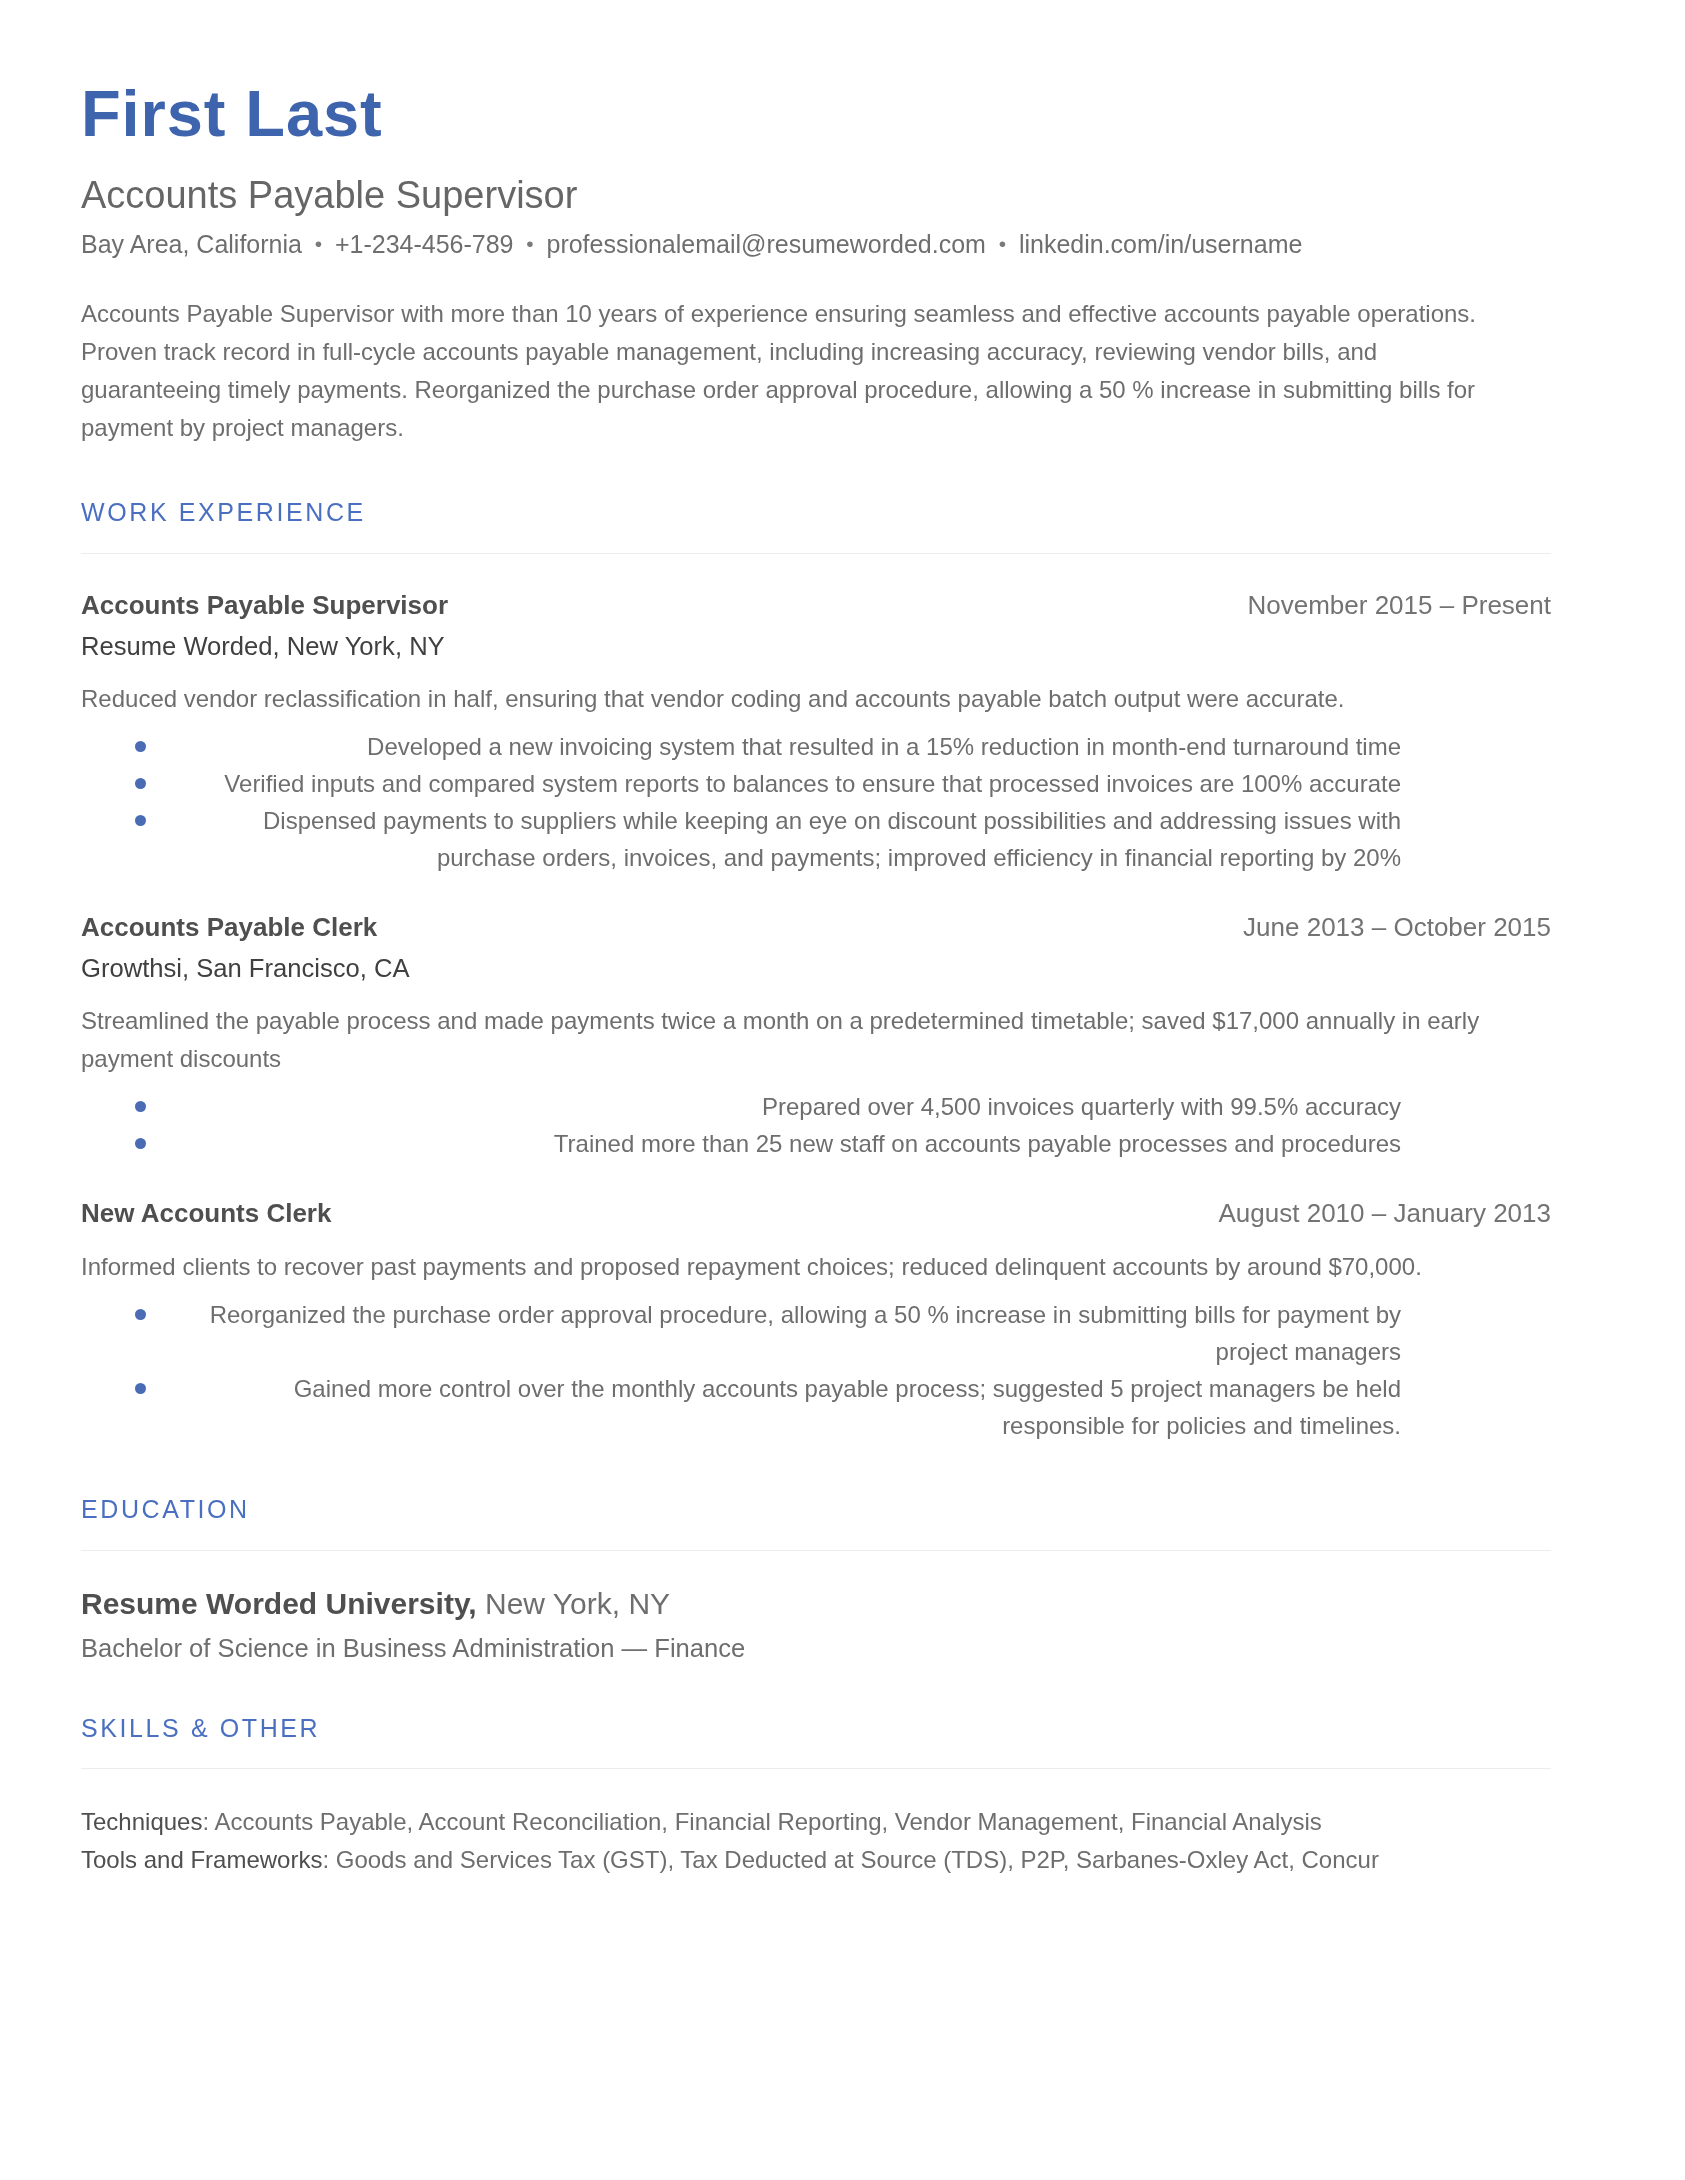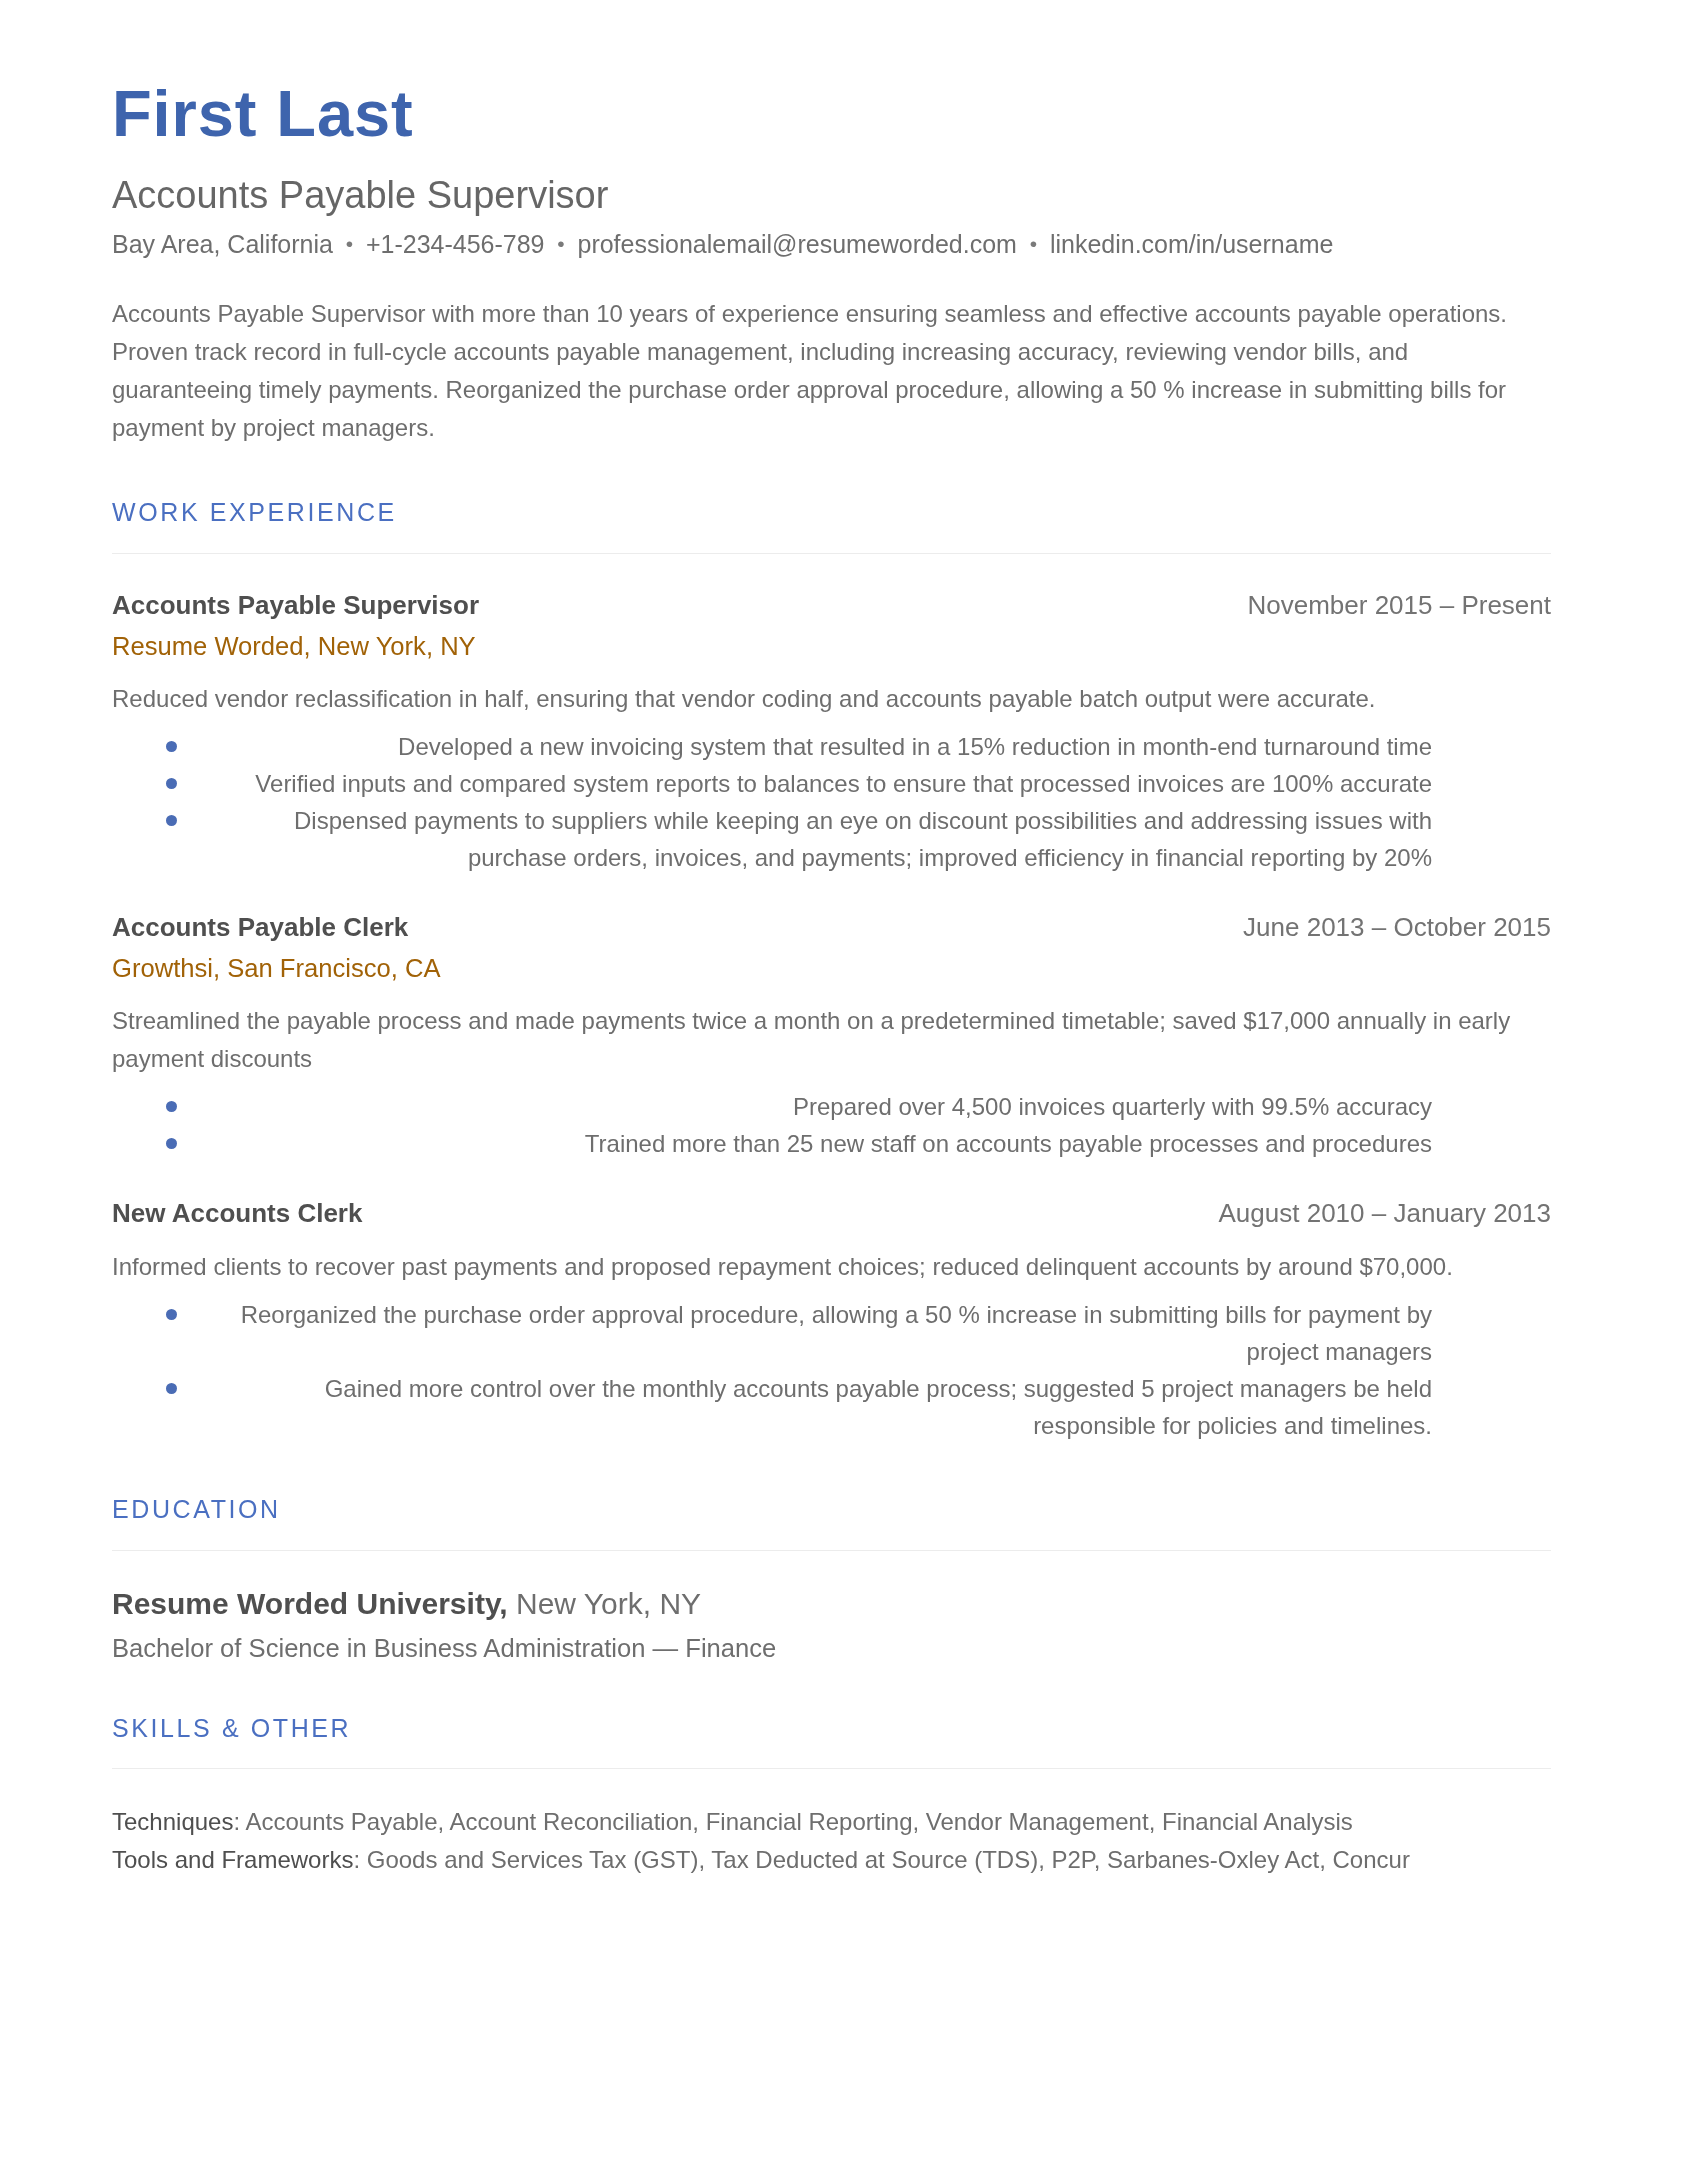--- a/index.html
+++ b/index.html
@@ -3,21 +3,21 @@
 <meta charset="utf-8">
 <style>
   * { margin:0; padding:0; box-sizing:border-box; }
   html, body { background:#ffffff; }
   body {
     width:1686px; height:2181px; overflow:hidden;
     font-family:"Liberation Sans", sans-serif;
     color:#6e6e6e;
     -webkit-font-smoothing:antialiased;
   }
-  .page { width:100%; height:100%; padding:78px 135px 0 112px; background:#fff; }
+  .page { width:100%; height:100%; padding:78px 135px 0 81px; background:#fff; }
 
   .name {
     font-size:65px; font-weight:bold;
     color:var(--accent,#3E64AD);
     letter-spacing:0.9px; line-height:1.1;
   }
   .res-title { font-size:38px; font-weight:400; color:#666666; margin-top:24px; }
   .contact { font-size:25px; color:#6e6e6e; margin-top:13.6px; white-space:nowrap; }
   .contact .sep { display:inline-block; margin:0 12.8px; color:#7a7a7a; transform:translateY(-1.7px); font-size:21px; }
   .summary { font-size:24px; line-height:38px; margin-top:36px; max-width:1402px; }
@@ -25,21 +25,21 @@
   .section-label {
     font-size:25px; font-weight:400; letter-spacing:2.6px;
     color:var(--label,#4A6FC1); margin-top:51px;
   }
   hr.rule { border:none; border-top:1.7px solid #ececec; margin-top:25.6px; }
 
   .job { margin-top:36px; }
   .job-head { display:flex; justify-content:space-between; align-items:baseline; }
   .job-title { font-size:26px; font-weight:bold; color:#4f4f4f; }
   .job-dates { font-size:26px; font-weight:400; color:#737373; }
-  .job-company { font-size:25.6px; color:#a16207; margin-top:11px; }
+  .job-company { font-size:25.6px; color:#404040; margin-top:11px; }
   .job-desc { font-size:24px; line-height:38px; margin-top:19px; max-width:1402px; }
 
   ul.bullets { list-style:none; margin-top:10.2px; padding-left:102px;text-align:right; }
   ul.bullets li { position:relative; font-size:24px; line-height:37px; max-width:1218px; }
   .dot {
     position:absolute; left:-48px; top:12.8px;
     width:11px; height:11px; border-radius:50%;
     background:var(--bullet,#4A6CB5);
   }
 

